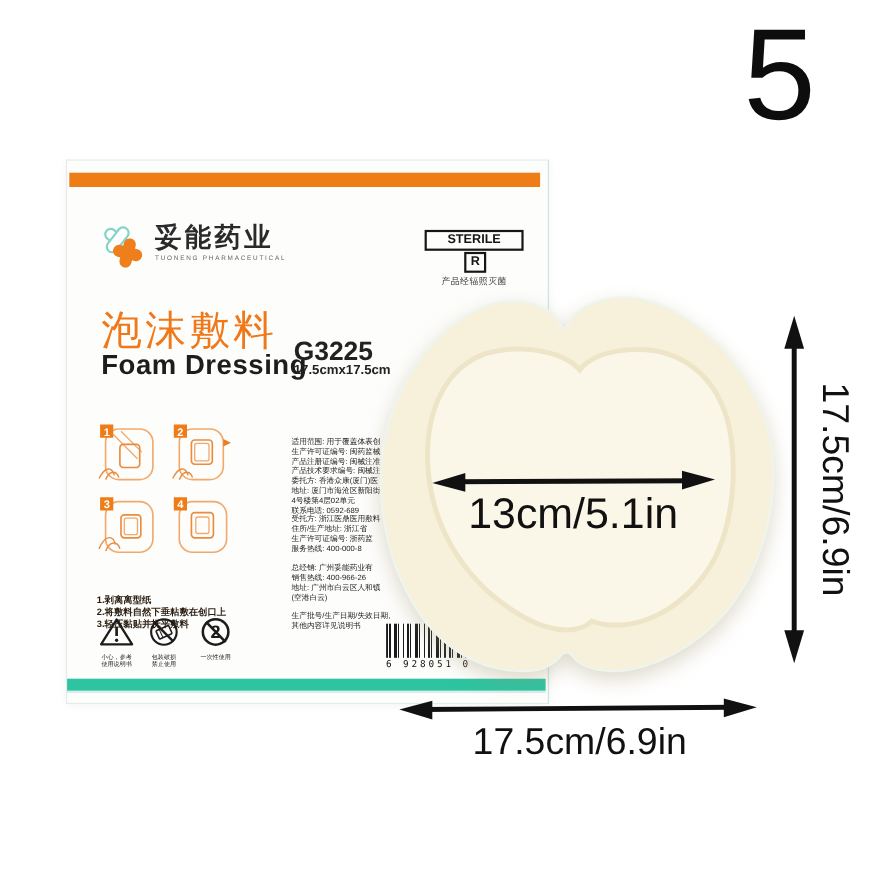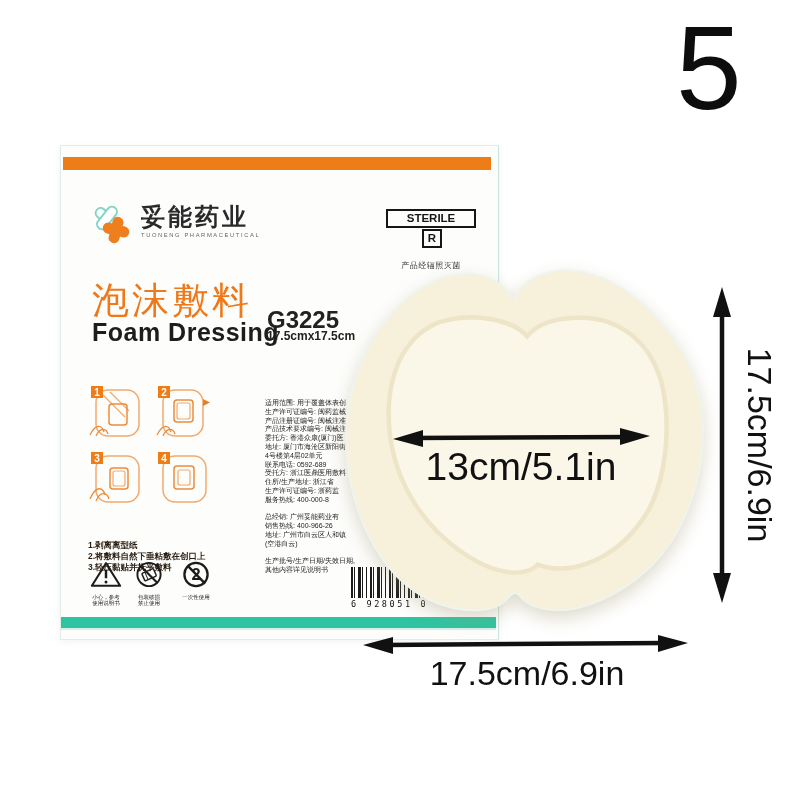--- a/index.html
+++ b/index.html
@@ -18,21 +18,21 @@
   #logo{left:28px;top:56px;width:190px;height:48px;}
   #logo-text{left:52px;top:2px;}
   #logo-cn{font-size:24px;font-weight:bold;color:#2a2a2a;letter-spacing:3px;line-height:26px;}
   #logo-en{font-size:5.8px;color:#666;letter-spacing:1.6px;margin-top:2px;}
 
   
   #sterile{left:320px;top:62px;width:100px;text-align:center;}
   .st-box{display:inline-block;border:2px solid #161616;font-weight:bold;font-size:11.5px;
           padding:0 19px;line-height:15px;color:#161616;}
   .st-r{margin-left:2px;padding:0 4px;}
-  #sterile-caption{font-size:8px;color:#333;margin-top:12px;letter-spacing:.5px;}
+  #sterile-caption{font-size:8px;color:#333;margin-top:2px;letter-spacing:.5px;}
 
   
   #title-cn{left:31px;top:130px;font-size:37px;font-weight:normal;color:#F07818;letter-spacing:3px;}
   #title-en{left:31px;top:172px;font-size:25px;font-weight:bold;color:#1d1d1d;letter-spacing:.5px;}
   #model{left:206px;top:160px;font-size:24px;font-weight:bold;color:#222;}
   #model-size{left:206px;top:183px;font-size:12px;font-weight:bold;color:#222;}
 
   
   #fine-print{left:204px;top:223px;width:140px;font-size:7px;line-height:8.8px;color:#1c1c1c;}
 

